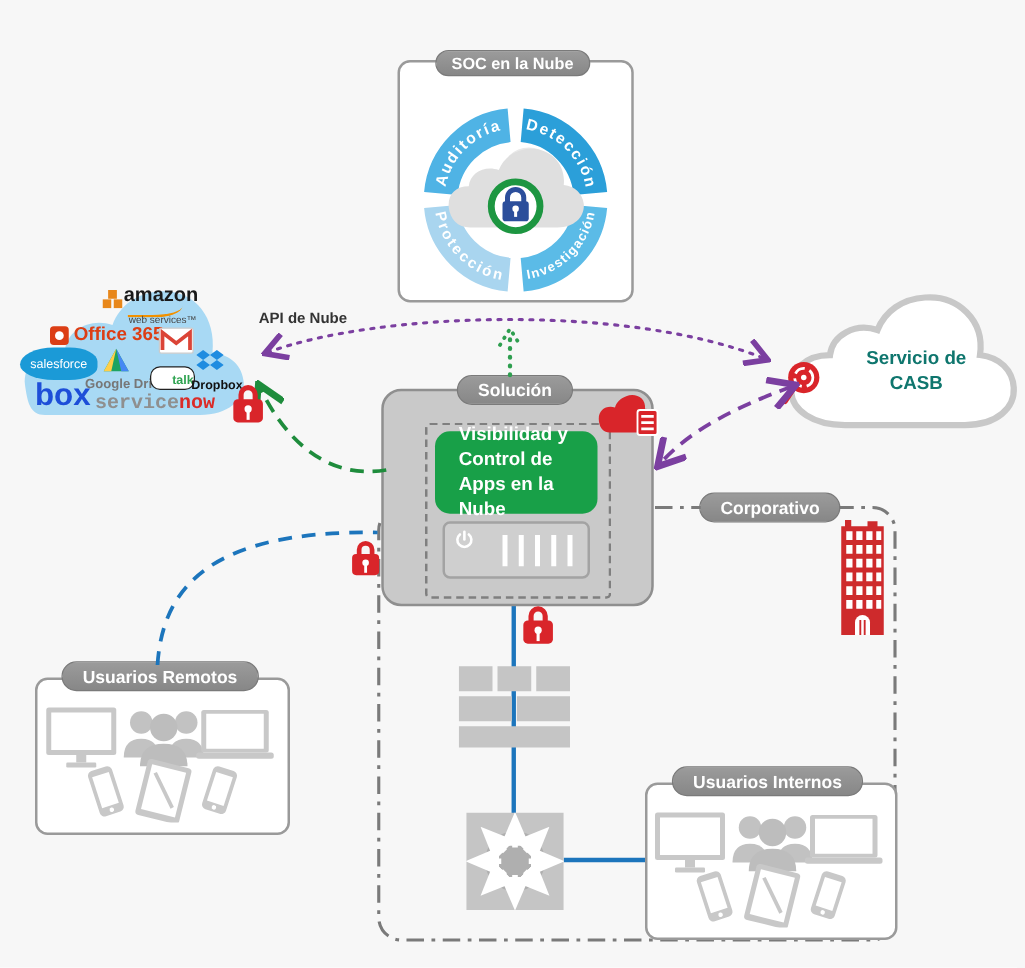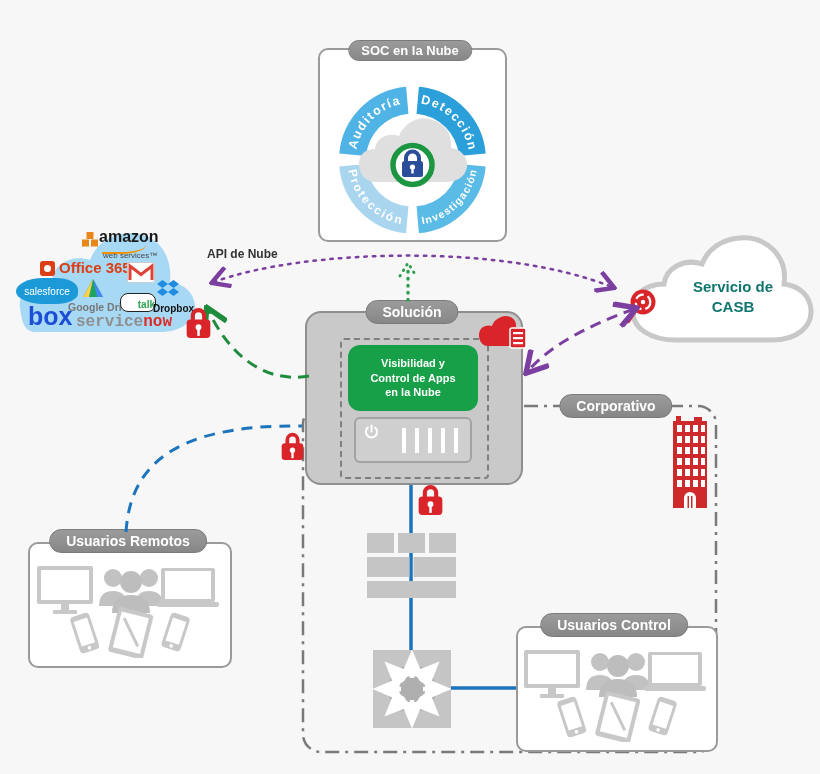--- a/index.html
+++ b/index.html
@@ -10,21 +10,21 @@
         color:#fff;font-weight:bold;font-size:14px;padding:3px 16px;border-radius:13px;
         border:1px solid #7a7a7a;white-space:nowrap;z-index:6;}
   .pill.small{font-size:13px;padding:2px 12px;}
   .whitebox{position:absolute;background:#fff;border:2px solid #9A9A9A;border-radius:10px;}
   .label-txt{position:absolute;font-weight:bold;color:#333;}
   #solution-box{position:absolute;left:305px;top:311px;width:214px;height:170px;background:#C9C9C9;
         border:2px solid #8F8F8F;border-radius:16px;z-index:5;}
   #solution-dashed{position:absolute;left:33px;top:25px;width:145px;height:137px;
         border:2px dashed #7F7F7F;border-radius:4px;}
   #solution-green{position:absolute;left:41px;top:32px;width:130px;height:66px;background:#18A048;
-        border-radius:12px;color:#fff;font-size:11px;font-weight:bold;text-align:center;
+        border-radius:12px;color:#fff;font-size:15px;font-weight:bold;
         display:flex;align-items:center;justify-content:center;padding:4px 19px;box-sizing:border-box;line-height:1.35;}
   #appliance{position:absolute;left:47px;top:104px;width:118px;height:46px;background:#CFCFCF;
         border:2px solid #A3A3A3;border-radius:6px;box-sizing:border-box;}
   .bars{position:absolute;right:12px;top:9px;display:flex;gap:9px;}
   .bars span{display:block;width:4px;height:25px;background:#fff;}
   #soc-box{position:absolute;left:318px;top:48px;width:185px;height:190px;background:#fff;
         border:2px solid #9A9A9A;border-radius:10px;z-index:5;}
   #casb-text{position:absolute;left:668px;top:277px;width:130px;text-align:center;
         font-size:15px;font-weight:bold;color:#0f766e;line-height:1.35;z-index:6;}
   .svgabs{position:absolute;}
@@ -147,21 +147,21 @@
       <path d="M88 64 L108 88" stroke="#C8C8C8" stroke-width="3"></path>
     </g>
     <g transform="rotate(18 142 78)">
       <rect x="132" y="58" width="20" height="36" rx="4" fill="#C8C8C8"></rect>
         <rect x="135" y="63" width="14" height="24" fill="#fff"></rect>
         <circle cx="142" cy="90.5" r="1.8" fill="#fff"></circle>
     </g>
   </svg>
 
   <div class="whitebox" style="left:516px;top:626px;width:198px;height:122px;z-index:4;"></div>
-  <div class="pill" style="left:614px;top:613px;z-index:6;"><span>Usuarios Control</span></div>
+  <div class="pill" style="left:614px;top:613px;z-index:6;"><span>Usuarios Internos</span></div>
   <svg class="svgabs" style="left:520px;top:640px;z-index:5;" width="190" height="102" viewBox="0 0 190 102">
     <g>
       <rect x="4" y="10" width="56" height="38" rx="2" fill="#C8C8C8"></rect>
         <rect x="8" y="14" width="48" height="30" fill="#fff"></rect>
       <rect x="28" y="48" width="8" height="6" fill="#C8C8C8"></rect>
         <rect x="20" y="54" width="24" height="4" rx="1" fill="#C8C8C8"></rect>
     </g>
     <g fill="#C2C2C2">
       <circle cx="80" cy="22" r="9"></circle>
         <path d="M66 50 q0 -15 14 -15 q14 0 14 15 z"></path>

